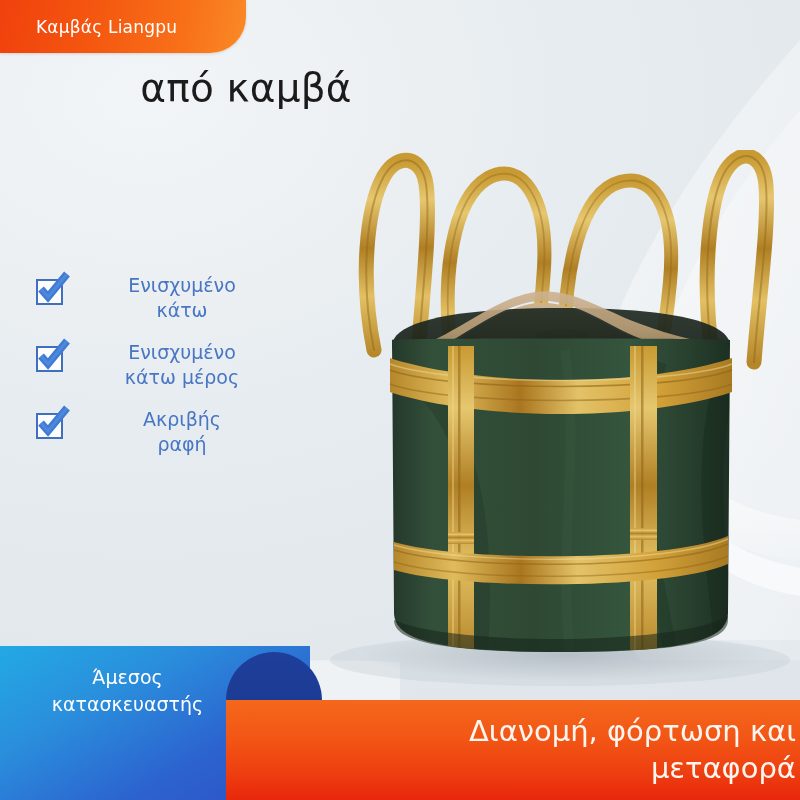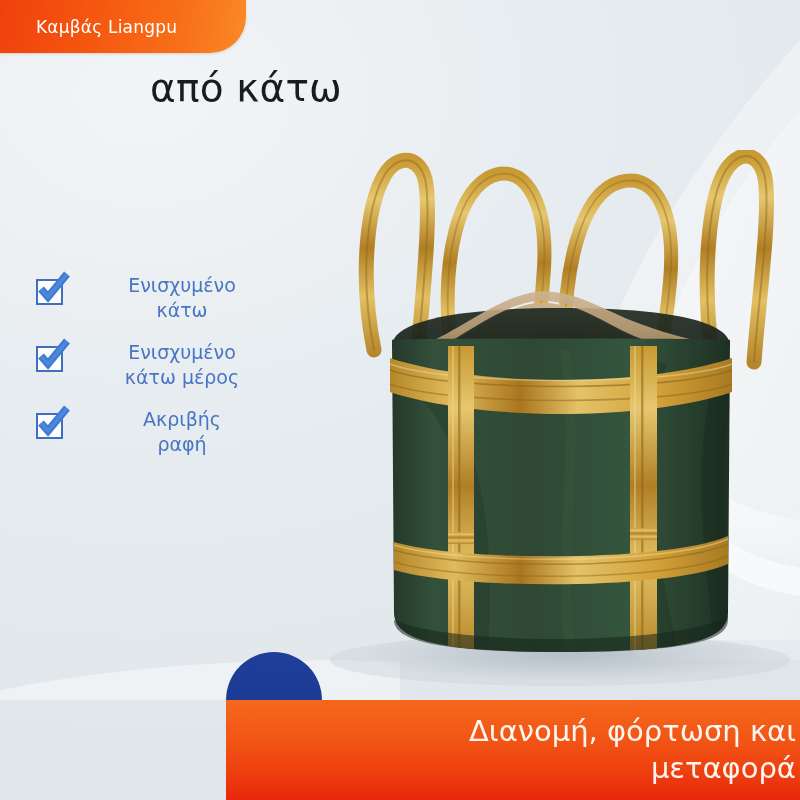--- a/index.html
+++ b/index.html
@@ -217,21 +217,21 @@
     <path d="M700,520 C730,548 766,562 800,568 L800,596 C760,590 724,574 696,548 Z" fill="#ffffff" opacity="0.55"></path>
     <path d="M0,690 C120,666 260,656 400,662 L400,700 L0,700 Z" fill="#ffffff" opacity="0.45"></path>
     <ellipse cx="560" cy="660" rx="230" ry="26" fill="#c9d2d9" opacity="0.45"></ellipse>
   </svg>
 
   <div class="brand-badge">
     <span class="brand-badge-label">Καμβάς Liangpu</span>
   </div>
 
   <div class="headline">
-    <span class="headline-line">από κάτω</span>
+    <span class="headline-line">από καμβά</span>
   </div>
 
   <div class="features">
 
     <div class="feature-row">
       <span class="check-box">
         <span class="box"></span>
         <svg viewBox="0 0 36 36">
           <path d="M7 18 L14 26 L33 3" stroke="#3f7bd4" stroke-width="7.5" fill="none" stroke-linecap="butt" stroke-linejoin="miter"></path>
           <path d="M7 18 L14 26 L33 3" stroke="#5b93e0" stroke-width="3" fill="none" stroke-linecap="butt" stroke-linejoin="miter" opacity="0.55"></path>
@@ -385,20 +385,26 @@
 
       <g clip-path="url(#bodyClip)">
         <rect x="118" y="382" width="26" height="12" fill="url(#webGradV)" opacity="0.9"></rect>
         <rect x="300" y="378" width="27" height="12" fill="url(#webGradV)" opacity="0.9"></rect>
       </g>
 
       <path d="M64,470 C120,496 348,496 398,466 L398,470 C398,490 360,502 232,502 C104,502 64,490 64,470 Z" fill="#16241a" opacity="0.55"></path>
     </svg>
   </div>
 
+  <div class="maker-panel">
+    <div class="maker-label">
+      <span class="maker-line">Άμεσος</span>
+      <span class="maker-line">κατασκευαστής</span>
+    </div>
+  </div>
 
   <div class="navy-dome"></div>
 
   <div class="promo-banner">
     <div class="promo-text">
       <span class="promo-line">Διανομή, φόρτωση και</span>
       <span class="promo-line">μεταφορά</span>
     </div>
   </div>
 

